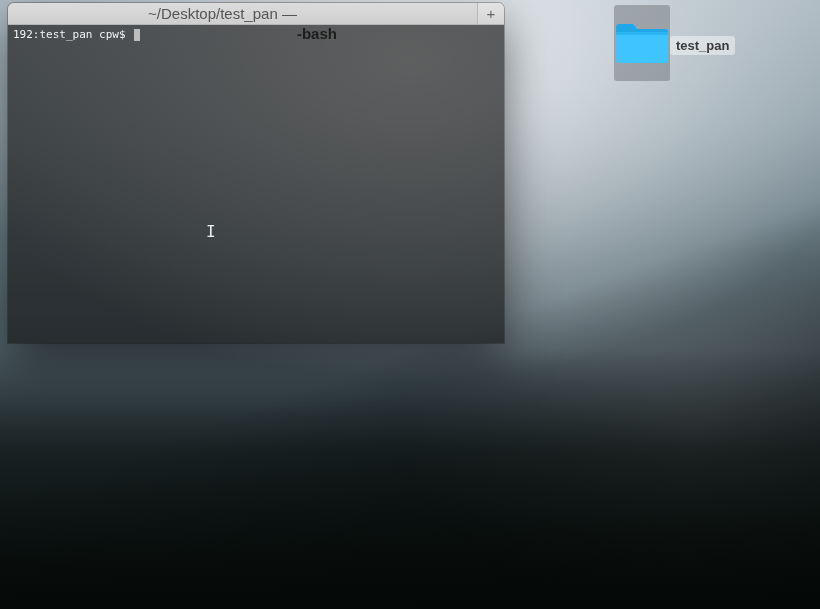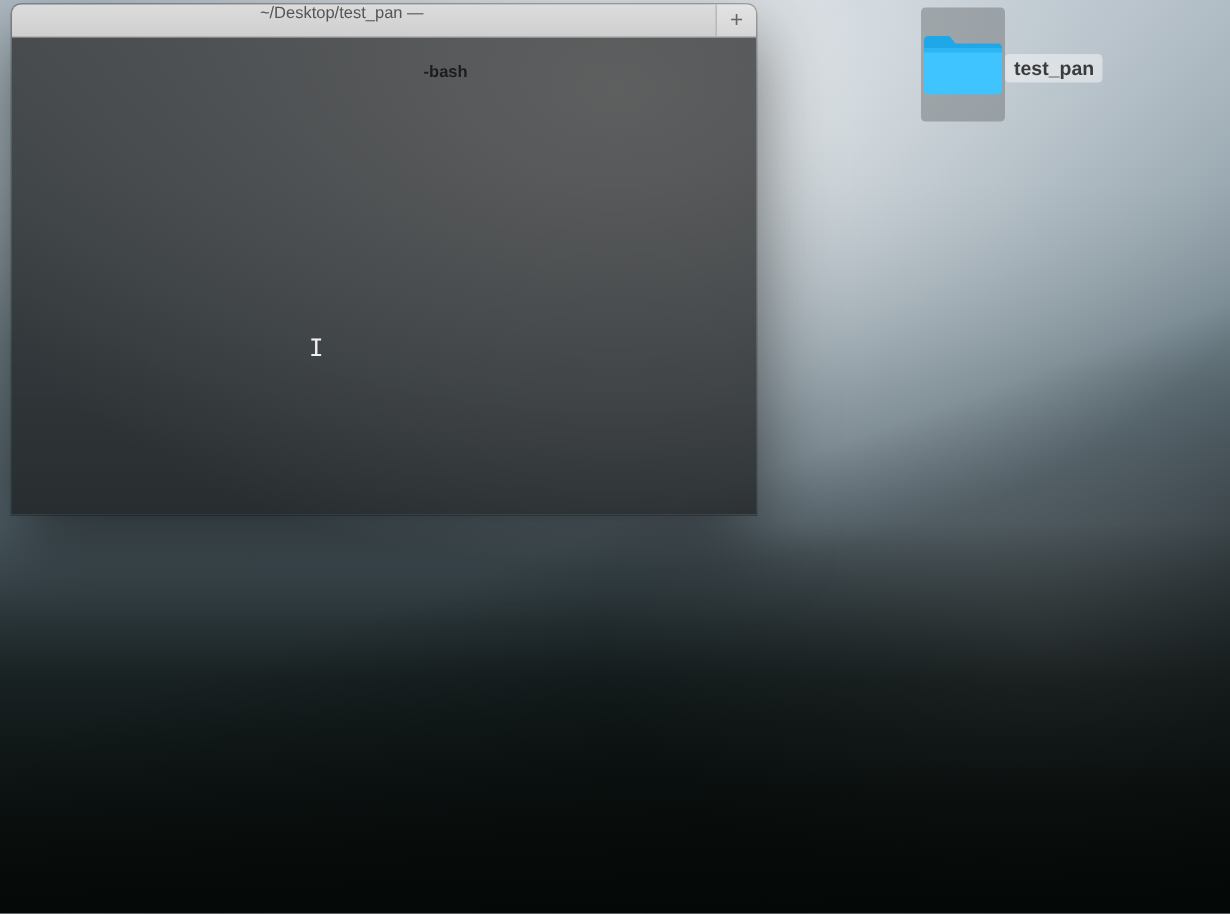--- a/index.html
+++ b/index.html
@@ -87,22 +87,22 @@
   .title-folder-icon { width: 14px; height: 12px; display:inline-block; }
 
   .tabbar {
     height: 22px;
     background: linear-gradient(#dcdcdc, #cfcfcf);
     border-bottom: 1px solid #b5b5b5;
     display: flex;
   }
   .tab {
     flex: 1;
-    display: flex; align-items: flex-start; justify-content: center;
-    font-size: 11px; color: #555;
+    display: flex; align-items: center; justify-content: center;
+    font-size: 15px; color: #555;
     border-right: 1px solid #b8b8b8;
   }
   .tab .bold { font-weight: 700; color: #333; margin-top: 39px; }
   .newtab {
     width: 26px;
     display: flex; align-items: center; justify-content: center;
     font-size: 15px; color: #666;
     background: linear-gradient(#e3e3e3,#d6d6d6);
   }
 
@@ -152,15 +152,18 @@
     <div class="tab">
       <span>~/Desktop/test_pan — </span>
         <span class="bold">-bash</span>
     </div>
     <div class="newtab">
       <span>+</span>
     </div>
   </div>
 
   <div class="term-body">
+    <div class="prompt-line">
+      <span>192:test_pan cpw$ </span><span class="cursor"></span>
+    </div>
     <div class="ibeam">I</div>
   </div>
 </div>
 
 </body></html>

